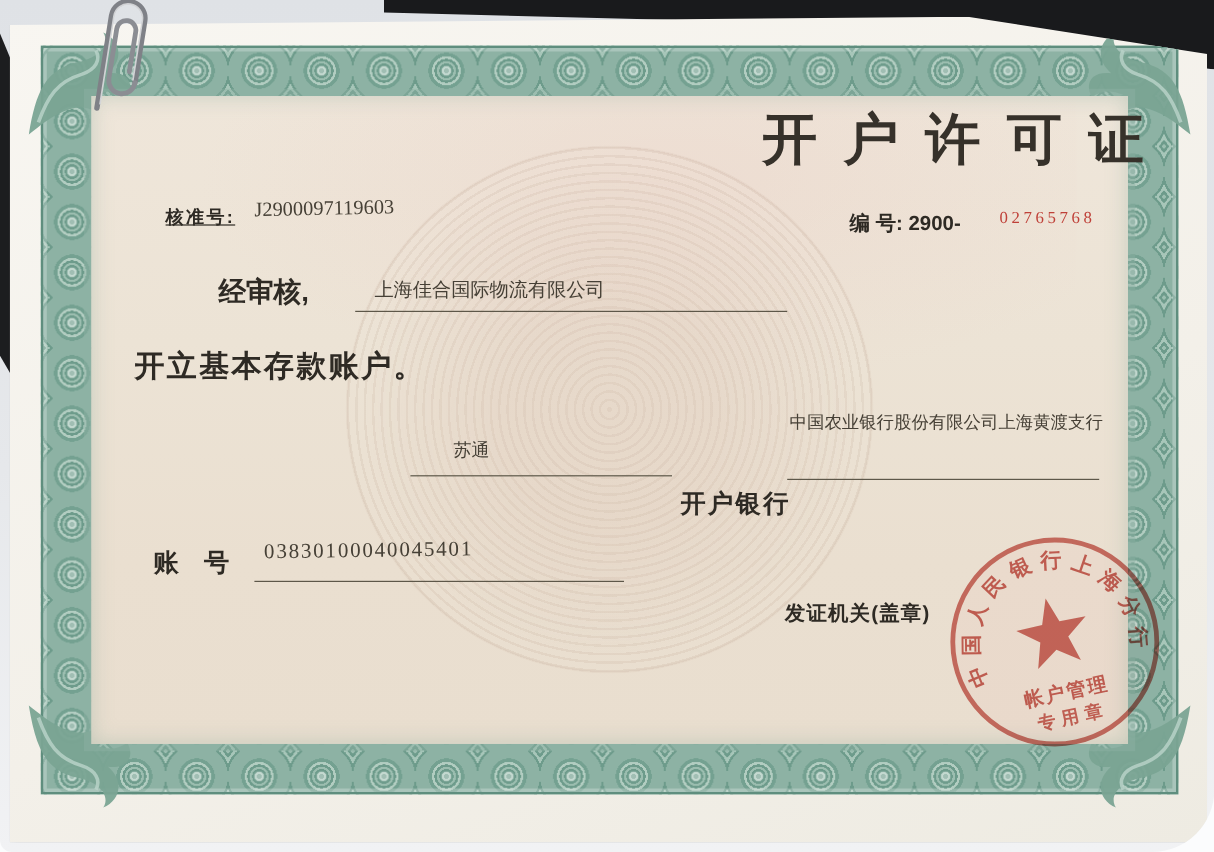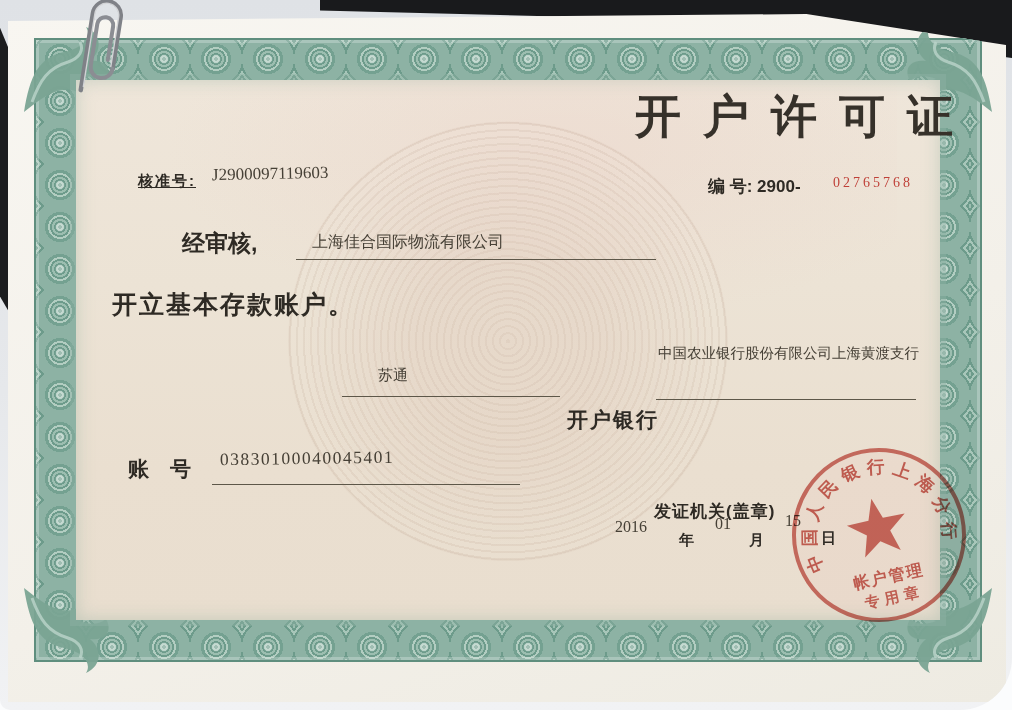--- a/index.html
+++ b/index.html
@@ -81,28 +81,20 @@
     <div class="t lbl" style="left:567px;top:370px;font-size:21px;letter-spacing:2px;margin-top:36px;">开户银行</div>
     <div class="t val" style="left:658px;top:344px;width:262px;font-size:14.5px;line-height:19px;white-space:normal;">中国农业银行股份有限公司上海黄渡支行</div>
     <div class="ul" style="left:656px;top:384px;width:260px;height:15px;"></div>
 
     <div class="t lbl" style="left:128px;top:455px;font-size:21px;text-align:right;">账　号</div>
     <div class="ul" style="left:212px;top:460px;width:308px;height:24px;"></div>
     <div class="t val" style="left:220px;top:448px;font-size:17.5px;letter-spacing:1.5px;transform:rotate(-0.8deg);">03830100040045401</div>
 
     <div class="t lbl" style="left:654px;top:500px;font-size:17px;letter-spacing:1px;">发证机关(盖章)</div>
 
-    <div class="t" style="left:615px;top:515px;width:240px;height:40px;">
-      <span class="t val" style="left:0;top:3px;font-size:16px;">2016</span>
-      <span class="t lbl" style="left:64px;top:16px;font-size:15px;">年</span>
-      <span class="t val" style="left:100px;top:0;font-size:16px;">01</span>
-      <span class="t lbl" style="left:134px;top:16px;font-size:15px;">月</span>
-      <span class="t val" style="left:170px;top:-3px;font-size:16px;">15</span>
-      <span class="t lbl" style="left:206px;top:14px;font-size:15px;">日</span>
-    </div>
 
     <div class="seal-wrap">
       <svg viewBox="0 0 202 202" width="202" height="202">
         <g transform="translate(100,102) rotate(-12)">
           <circle r="85" fill="rgba(230,120,110,0.05)" stroke="#c5463d" stroke-width="4" opacity=".82"></circle>
           <path id="sealArc" d="M -60 24 A 64 64 0 1 1 60 24" fill="none"></path>
           <text font-size="17.5" font-weight="700" fill="#c5463d" opacity=".9" font-family="Liberation Sans, sans-serif">
             <textPath href="#sealArc" startOffset="2" textLength="238" lengthAdjust="spacing">中国人民银行上海分行</textPath>
           </text>
           <polygon transform="translate(0,-6)" points="0,-31 7.35,-10.1 29.5,-9.6 11.9,3.86 18.2,25.1 0,12.5 -18.2,25.1 -11.9,3.86 -29.5,-9.6 -7.35,-10.1" fill="#c5463d" opacity=".85"></polygon>

